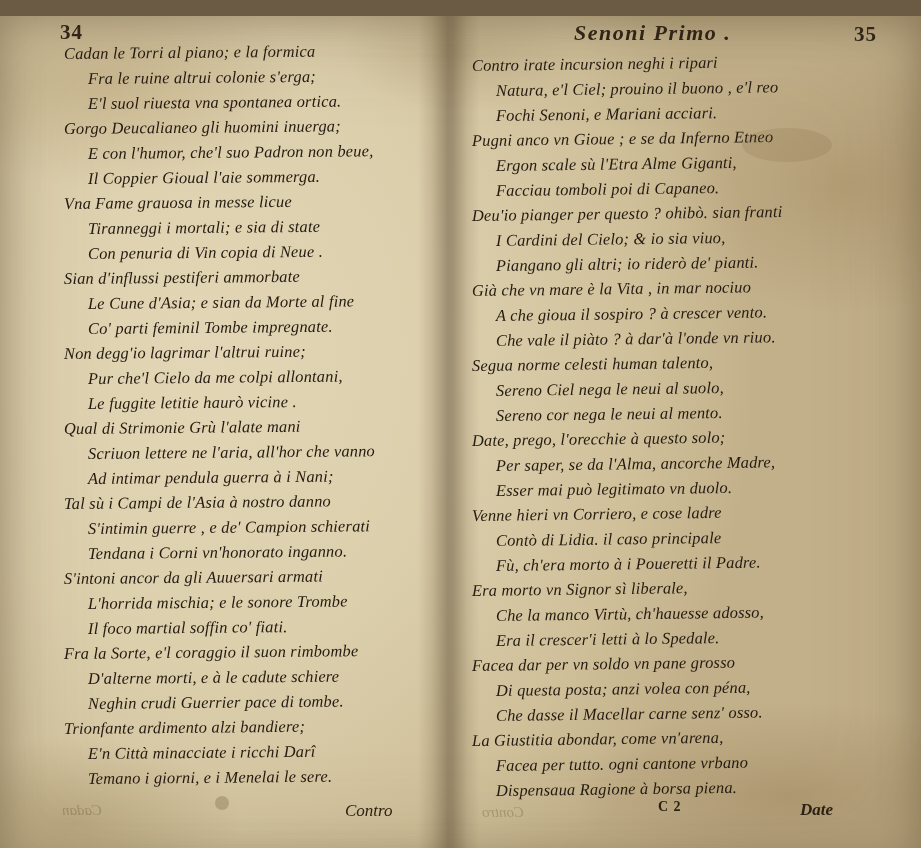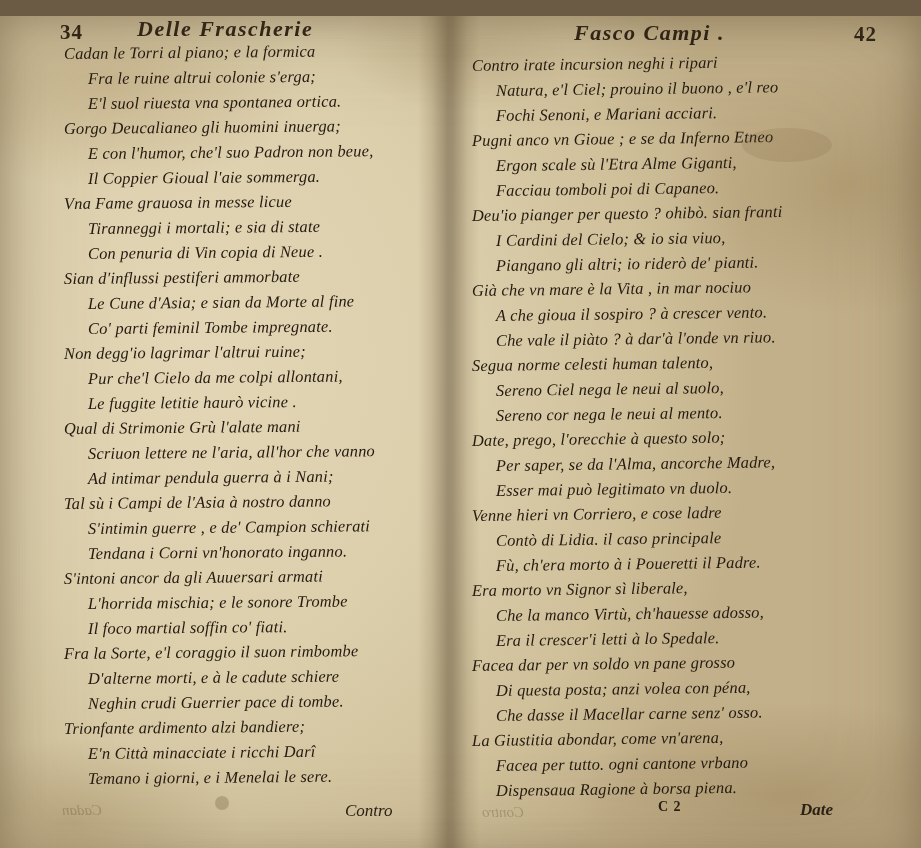--- a/index.html
+++ b/index.html
@@ -132,21 +132,20 @@
 </style>
 </head>
 <body>
 
 <div class="page-scan">
   <div class="paper-base"></div>
   <div class="paper-stain-a"></div>
 
   <div class="leaf leaf-left">
     <div class="hdr folio" style="left:60px; top:4px;">34</div>
-    <div class="hdr run-title" style="left:137px; top:0px;">Delle Frascherie</div>
 
     <div class="textblock" id="left-lines" style="left:64px; top:30px; width:400px;font-family:Liberation Serif, serif;">
         <div class="line ind0">Cadan le Torri al piano; e la formica</div>
         <div class="line ind1">Fra le ruine altrui colonie s'erga;</div>
         <div class="line ind1">E'l suol riuesta vna spontanea ortica.</div>
         <div class="line ind0">Gorgo Deucalianeo gli huomini inuerga;</div>
         <div class="line ind1">E con l'humor, che'l suo Padron non beue,</div>
         <div class="line ind1">Il Coppier Gioual l'aie sommerga.</div>
         <div class="line ind0">Vna Fame grauosa in messe licue</div>
         <div class="line ind1">Tiranneggi i mortali; e sia di state</div>
@@ -173,22 +172,22 @@
         <div class="line ind1">E'n Città minacciate i ricchi Darî</div>
         <div class="line ind1">Temano i giorni, e i Menelai le sere.</div>
       </div>
 
     <div class="catchword" style="left:345px; top:785px;">Contro</div>
 
     <div class="bleed" style="left:62px; top:786px;">Cadan</div>
   </div>
 
   <div class="leaf leaf-right">
-    <div class="hdr run-title" style="left:112px; top:4px;">Fasco Campi .</div>
-    <div class="hdr folio" style="left:392px; top:6px;">42</div>
+    <div class="hdr run-title" style="left:112px; top:4px;">Senoni Primo .</div>
+    <div class="hdr folio" style="left:392px; top:6px;">35</div>
 
     <div class="textblock" id="right-lines" style="left:10px; top:42px; width:440px;">
         <div class="line ind0">Contro irate incursion neghi i ripari</div>
         <div class="line ind1">Natura, e'l Ciel; prouino il buono , e'l reo</div>
         <div class="line ind1">Fochi Senoni, e Mariani acciari.</div>
         <div class="line ind0">Pugni anco vn Gioue ; e se da Inferno Etneo</div>
         <div class="line ind1">Ergon scale sù l'Etra Alme Giganti,</div>
         <div class="line ind1">Facciau tomboli poi di Capaneo.</div>
         <div class="line ind0">Deu'io pianger per questo ? ohibò. sian franti</div>
         <div class="line ind1">I Cardini del Cielo; &amp; io sia viuo,</div>

